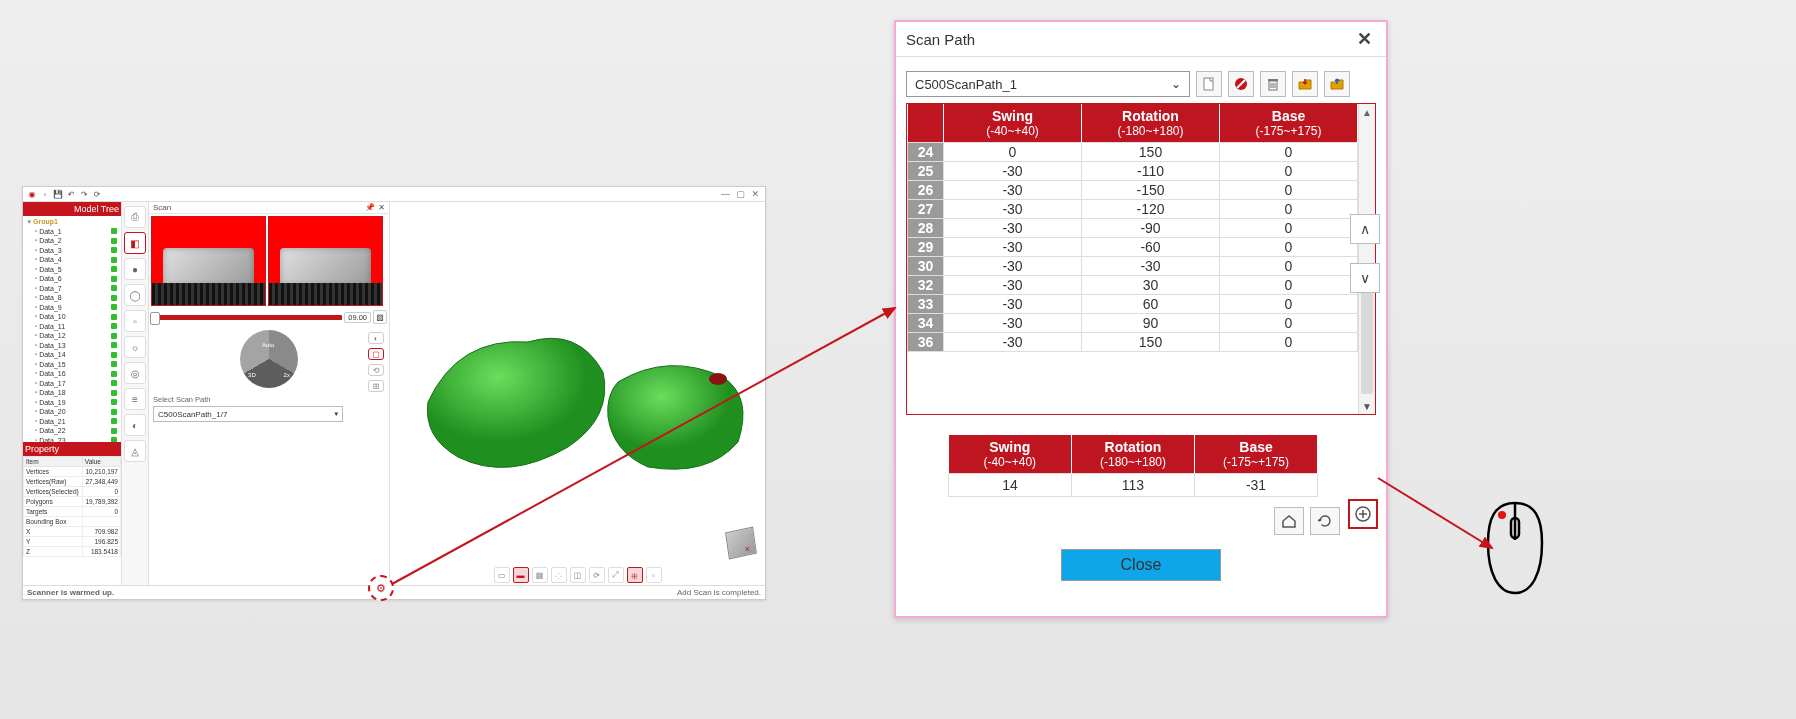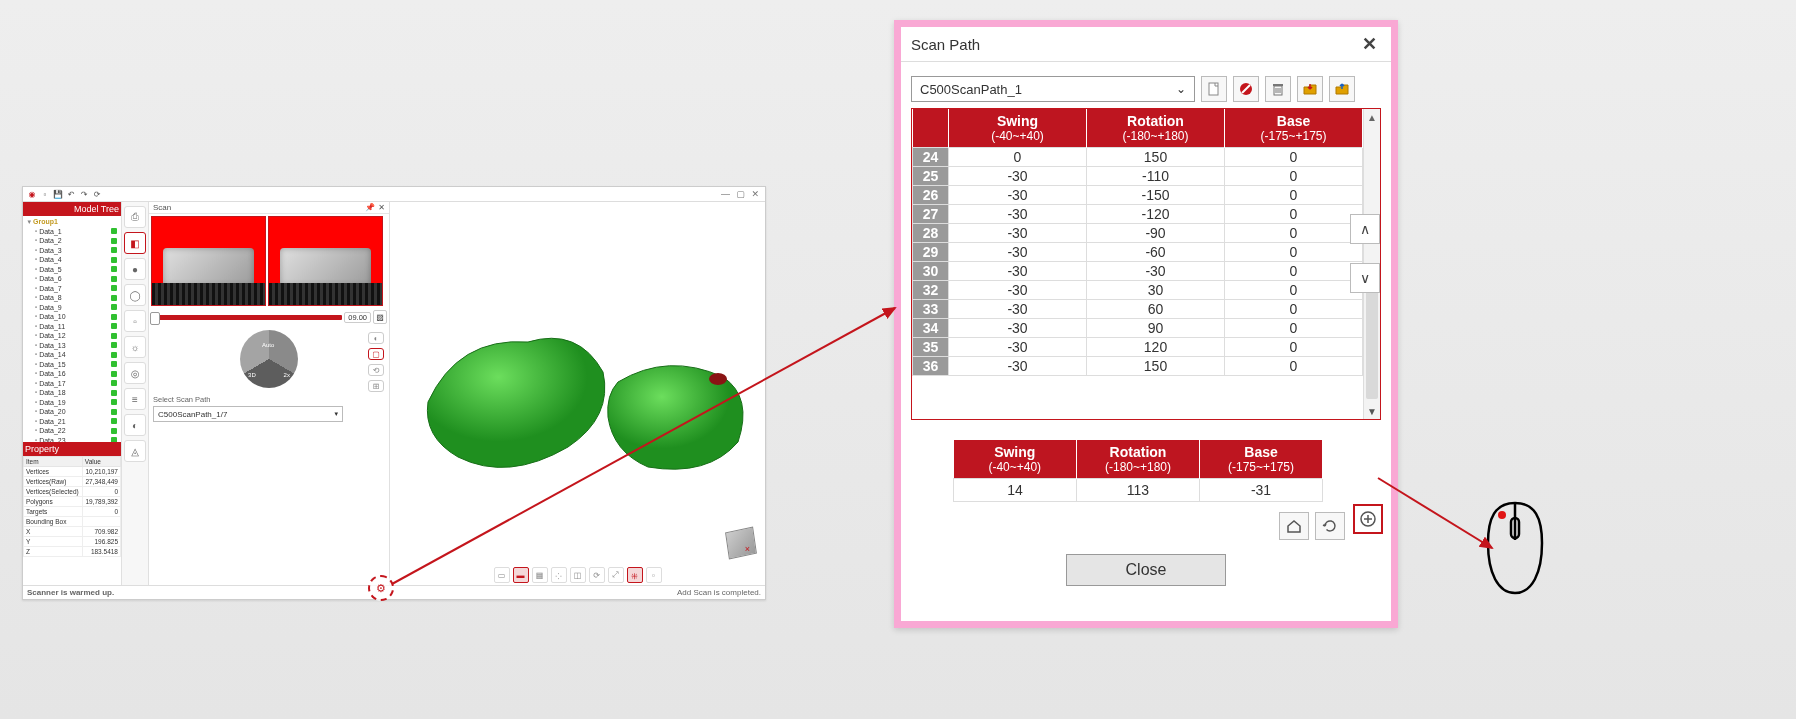--- a/index.html
+++ b/index.html
@@ -159,21 +159,21 @@
 
   .statusbar { height:13px; border-top:1px solid #ddd; font-size:8px; color:#666; display:flex; align-items:center; padding:0 4px; justify-content:space-between;}
   .statusbar .left { font-weight:600;}
 
   
   .dialog {
     position:absolute;
     left:894px; top:20px;
     width:490px; height:594px;
     background:#fff;
-    border:7px solid #f9a8d4;
+    border:2px solid #f9a8d4;
     display:flex; flex-direction:column;
     box-shadow:0 2px 6px rgba(0,0,0,.15);
   }
   .dialog-titlebar {
     height:34px; display:flex; align-items:center; justify-content:space-between;
     padding:0 10px; border-bottom:1px solid #ddd; font-size:15px; color:#333;
   }
   .dialog-x { font-size:18px; font-weight:700; color:#444; cursor:pointer; padding:0 4px;}
   .dialog-body { flex:1; padding:14px 10px 10px 10px; display:flex; flex-direction:column; position:relative;}
 
@@ -221,21 +221,21 @@
   .plus-box {
     width:26px; height:26px; border:2px solid #c4151c; display:flex; align-items:center; justify-content:center;
     position:absolute; right:8px; top:442px;
   }
   .plus-box svg{ width:18px; height:18px;}
 
   .dlg-bottom-icons { display:flex; gap:6px; justify-content:flex-end; margin-top:10px; padding-right:36px;}
   .dlg-bottom-icons .bi { width:28px; height:26px; border:1px solid #bbb; background:#f7f7f7; display:flex; align-items:center; justify-content:center; font-size:15px; color:#555;}
   .close-btn {
     align-self:center; margin-top:14px;
-    width:160px; height:32px; border:1px solid #999; background:#e5e5e5; font-size:16px; color:#333;
+    width:160px; height:32px; border:1px solid #999; background:#0ea5e9; font-size:16px; color:#333;
   }
 
   
   .side-ctrl {
     position:absolute; left:1350px; width:28px; height:28px; border:1px solid #bbb; background:#fff;
     display:flex; align-items:center; justify-content:center; font-size:14px; color:#444;
   }
   .side-ctrl.up { top:214px;}
   .side-ctrl.down { top:263px;}
 
@@ -669,26 +669,20 @@
               <tr>
                 <td class="idx">33</td>
                 <td>-30</td>
                 <td>60</td>
                 <td>0</td>
               </tr>
               <tr>
                 <td class="idx">34</td>
                 <td>-30</td>
                 <td>90</td>
-                <td>0</td>
-              </tr>
-              <tr>
-                <td class="idx">35</td>
-                <td>-30</td>
-                <td>120</td>
                 <td>0</td>
               </tr>
               <tr>
                 <td class="idx">36</td>
                 <td>-30</td>
                 <td>150</td>
                 <td>0</td>
               </tr>
             </tbody>
         </table>

